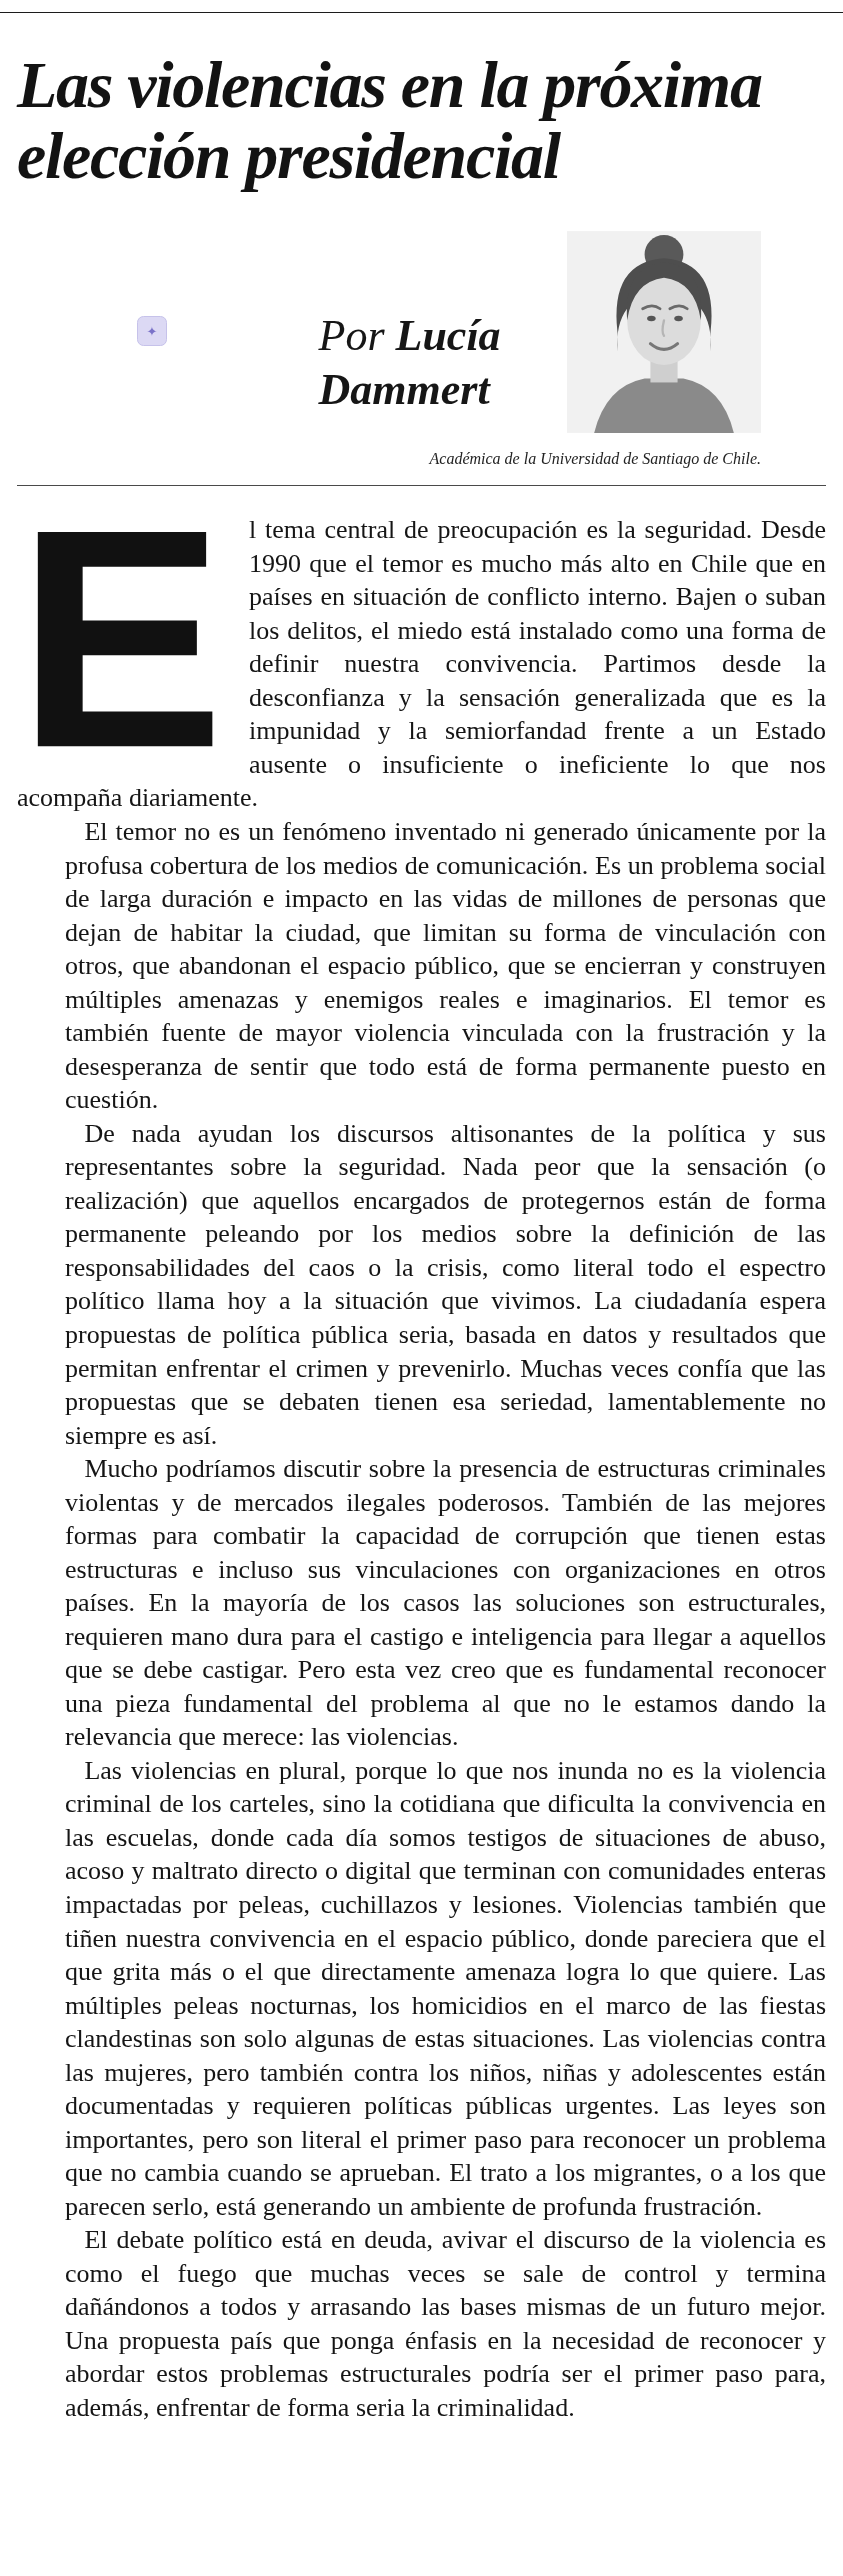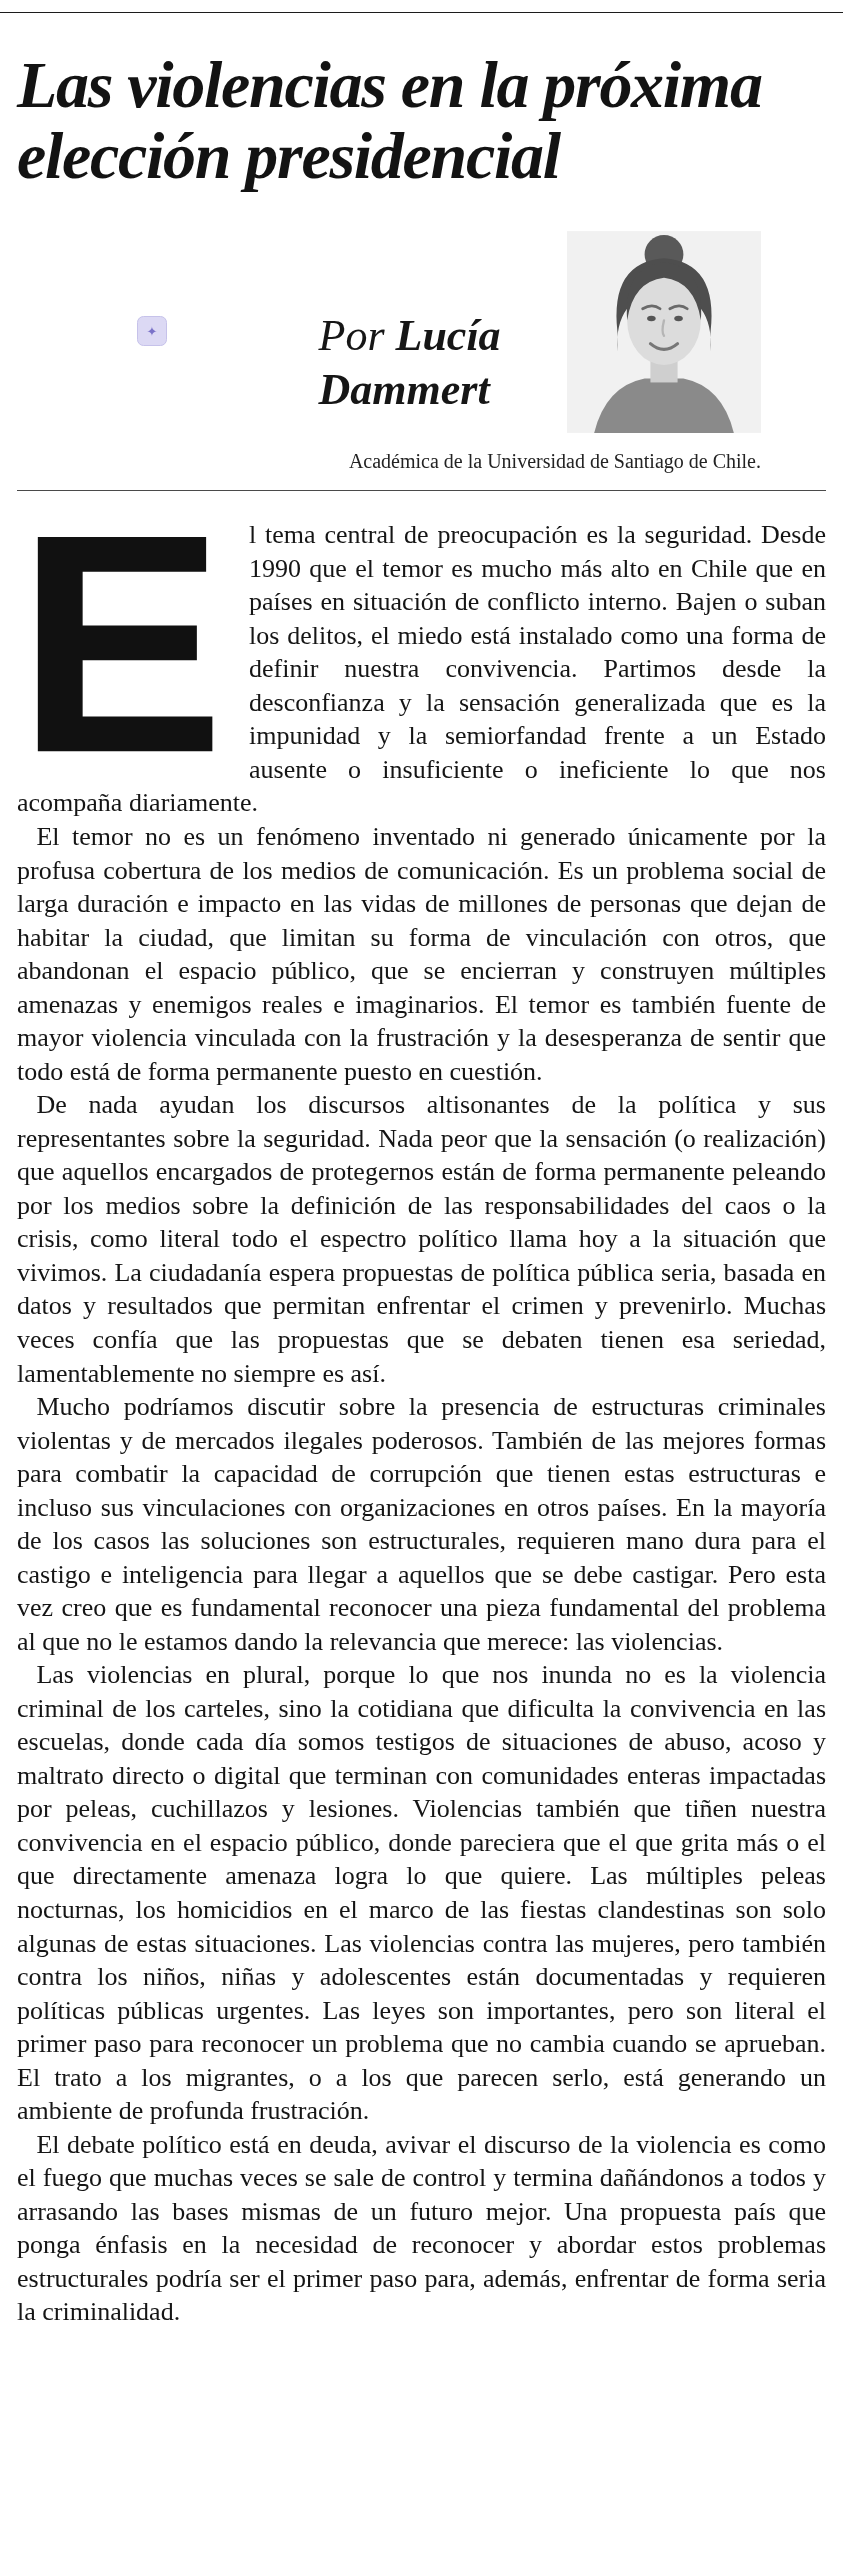--- a/index.html
+++ b/index.html
@@ -76,21 +76,22 @@
   .photo {
     width: 194px;
     height: 202px;
     margin-right: 65px;
     flex: 0 0 auto;
   }
   .affiliation {
     margin-top: 17px;
     padding-right: 65px;
     text-align: right;
-    font-size: 20px;
+    font-style: italic;
+    font-size: 16px;
     color: #232323;
   }
   .rule {
     border: 0;
     border-top: 1.3px solid #4a4a4a;
     margin: 17px 0 0 0;
   }
   .body {
     margin-top: 27px;
     font-size: 26px;
@@ -99,20 +100,21 @@
     color: #151515;
     hyphens: auto;
     -webkit-hyphens: auto;
   }
   .body p {
     margin: 0;
     padding: 0;
   }
   .body p.indent {
     text-indent: 19.4px;
+    margin-left: 48px;
   }
   .dropcap {
     float: left;
     width: 214px;
     height: 232px;
     margin: 5.2px 18px 2.6px 0;
   }
   .dropcap-text {
     font-family: "Liberation Sans", sans-serif;
     font-weight: 700;

